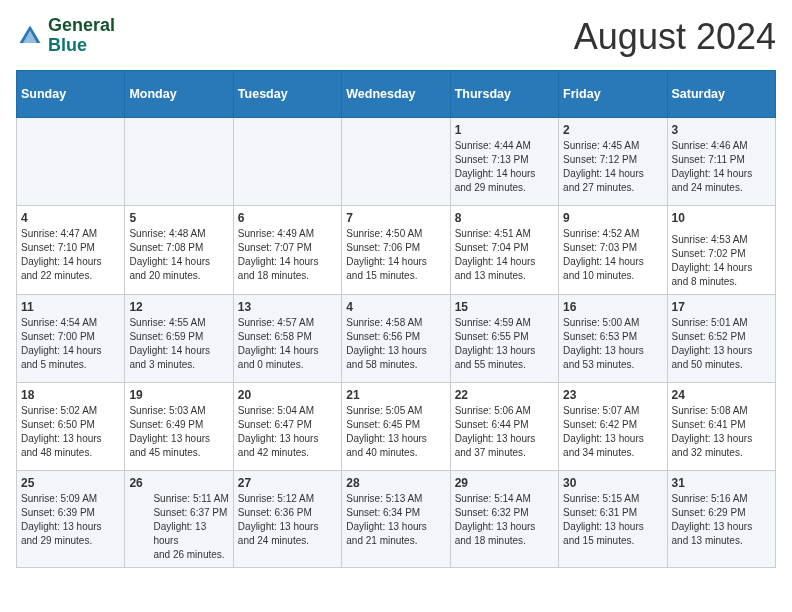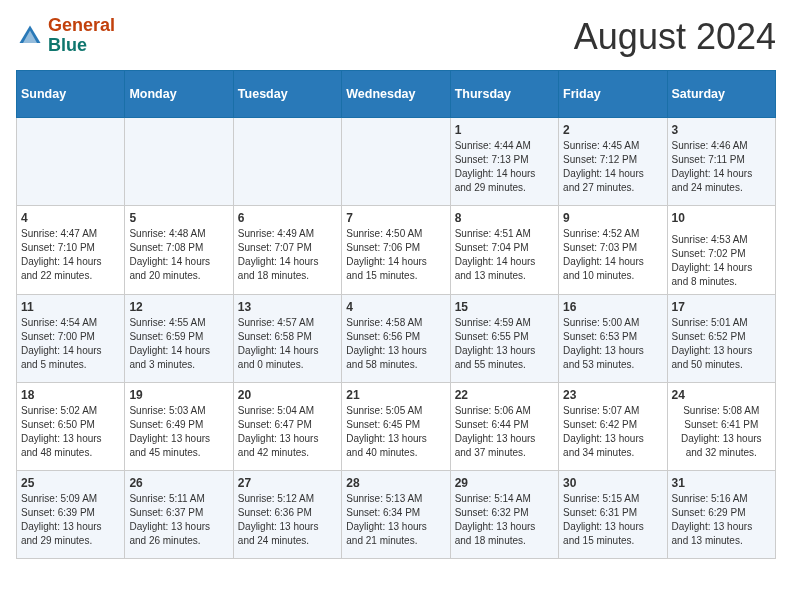--- a/index.html
+++ b/index.html
@@ -20,21 +20,21 @@
       display: flex;
       align-items: center;
     }
     .logo-text {
       display: flex;
       flex-direction: column;
       font-size: 18px;
       font-weight: bold;
       line-height: 1.1;
     }
-    .logo-general { color: #c2410c; }
+    .logo-general { color: #14532d; }
     .logo-blue { color: #0f766e; }
     .logo-icon {
       width: 28px;
       height: 28px;
       margin-right: 4px;
     }
     .title-block {
       text-align: right;
     }
     .month-title {
@@ -293,37 +293,37 @@
         </td>
         <td>
           <span class="day-num">23</span>
           <div class="day-info" style="white-space: pre-line;">Sunrise: 5:07 AM
 Sunset: 6:42 PM
 Daylight: 13 hours
 and 34 minutes.</div>
         </td>
         <td>
           <span class="day-num">24</span>
-          <div class="day-info" style="white-space: pre-line; text-align: center;">Sunrise: 5:08 AM
+          <div class="day-info" style="white-space: pre-line;">Sunrise: 5:08 AM
 Sunset: 6:41 PM
 Daylight: 13 hours
 and 32 minutes.</div>
         </td>
       </tr>
       <tr>
         <td>
           <span class="day-num">25</span>
           <div class="day-info" style="white-space: pre-line;">Sunrise: 5:09 AM
 Sunset: 6:39 PM
 Daylight: 13 hours
 and 29 minutes.</div>
         </td>
         <td>
           <span class="day-num">26</span>
-          <div class="day-info" style="white-space: pre-line;">Sunrise: 5:11 AM
+          <div class="day-info" style="white-space: pre-line; margin-left: 24px;">Sunrise: 5:11 AM
 Sunset: 6:37 PM
 Daylight: 13 hours
 and 26 minutes.</div>
         </td>
         <td>
           <span class="day-num">27</span>
           <div class="day-info" style="white-space: pre-line;">Sunrise: 5:12 AM
 Sunset: 6:36 PM
 Daylight: 13 hours
 and 24 minutes.</div>

